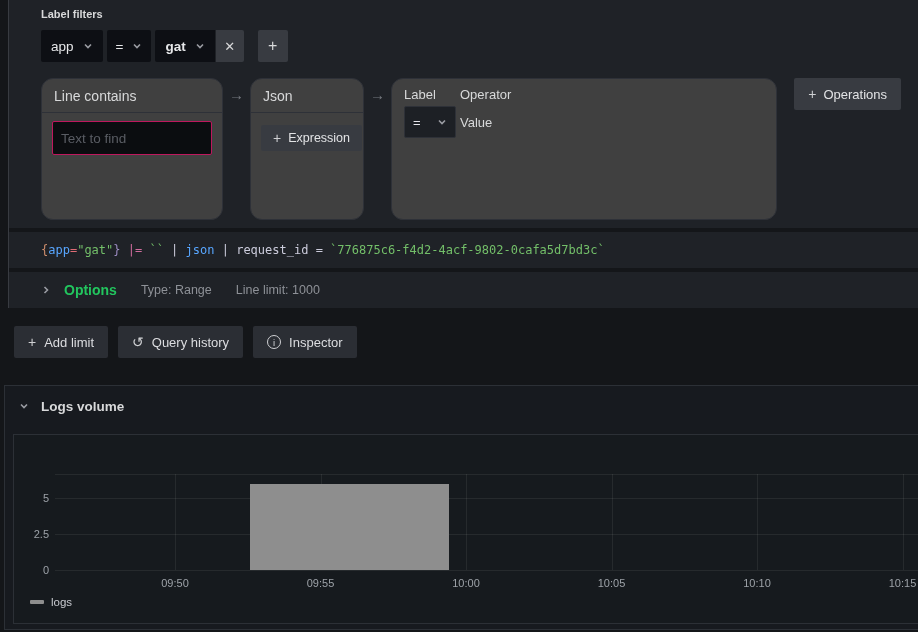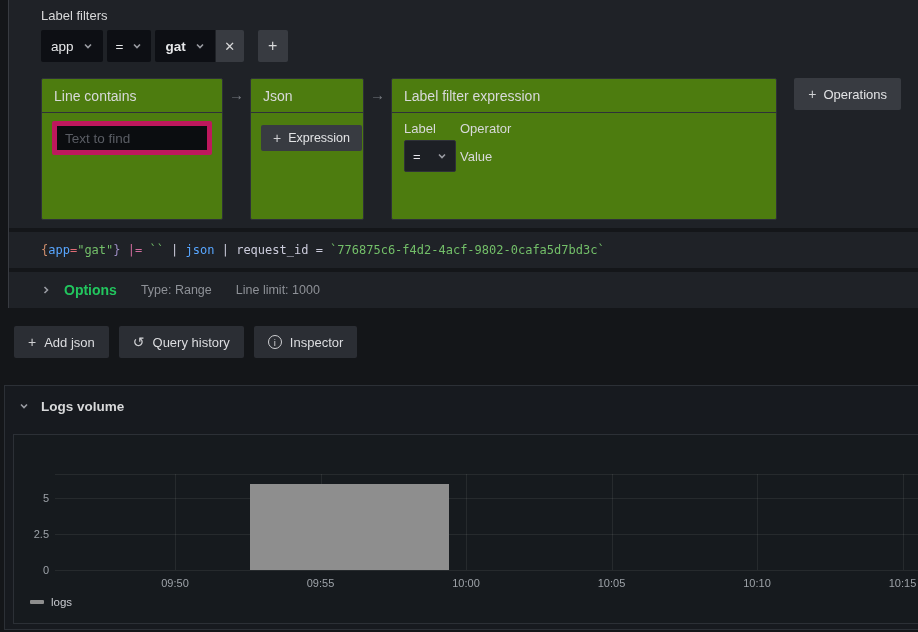--- a/index.html
+++ b/index.html
@@ -8,44 +8,44 @@
   .screen { position:relative; width:918px; height:632px; background:#141619; overflow:hidden; }
 
   
   .qcontainer { position:absolute; left:8px; top:0; width:915px; height:308px;
     border-left:1px solid #383b41; }
   .qsection { position:absolute; left:0; width:914px; background:#1f2227; }
   .builder-section { top:0; height:228px; }
   .preview-section { top:232px; height:36px; display:flex; align-items:center; padding-left:32px; }
   .options-section { top:272px; height:36px; display:flex; align-items:center; padding-left:32px; gap:0; }
 
-  .lf-title { position:absolute; left:32px; top:8px; font-size:13px; font-weight:400; color:#d8d9da; }
+  .lf-title { position:absolute; left:32px; top:8px; font-size:11px; font-weight:700; color:#d8d9da; }
 
   .chips-row { position:absolute; left:32px; top:30px; display:flex; align-items:center; }
   .chip { height:32px; background:#0d0f14; border-radius:2px; display:flex; align-items:center;
     gap:9px; padding:0 10px; font-size:13.5px; color:#e7e8ea; cursor:pointer; }
   .chip + .chip { margin-left:4px; }
   .chev { width:10px; height:10px; stroke:#9a9ca3; fill:none; stroke-width:1.6; }
   .close-btn { height:32px; width:28px; margin-left:1px; background:#383b41; border:none;
     border-radius:0 2px 2px 0; color:#d8d9da; font-size:13px; display:flex; align-items:center;
     justify-content:center; cursor:pointer; }
   .add-filter-btn { height:32px; width:30px; margin-left:14px; background:#383b41; border:none;
     border-radius:2px; color:#d8d9da; font-size:16px; display:flex; align-items:center;
     justify-content:center; cursor:pointer; }
 
   .boxes-row { position:absolute; left:32px; top:78px; display:flex; align-items:flex-start; }
-  .opbox { background:#4d7c0f; border:1px solid #2e3138; border-radius:2px; height:142px; }
+  .opbox { background:#404040; border:1px solid #2e3138; border-radius:12px; height:142px; }
   .opbox-header { height:34px; display:flex; align-items:center; padding:0 12px;
     border-bottom:1px solid #2e3138; font-size:14px; color:#d8d9da; white-space:nowrap; }
   .arrow { color:#767a80; font-size:15px; line-height:34px; margin:0 6px; }
   .box-line-contains { width:182px; }
   .box-json { width:114px; }
   .box-lfe { width:386px; }
   .opbox-body { padding:8px 10px; }
-  input.gf-input { background:#0b0d10; border:5px solid #be185d; border-radius:2px;
+  input.gf-input { background:#0b0d10; border:1px solid #be185d; border-radius:2px;
     color:#e6e6ec; font-size:13.5px; font-family:"Liberation Sans", sans-serif;
     padding:0 8px; height:34px; outline:none; }
   .line-contains-input { width:160px; }
   .line-contains-input::placeholder { color:#5a5d64; }
   .btn-soft { background:#383b41; border:none; border-radius:2px; color:#e2e3e5;
     font-size:12.5px; font-weight:500; display:inline-flex; align-items:center; gap:7px;
     padding:0 12px; cursor:pointer; font-family:"Liberation Sans", sans-serif; }
   .expression-btn { height:26px; margin-top:4px; }
   .plus-glyph { font-size:14px; font-weight:400; color:#cfd0d3; }
 
@@ -157,23 +157,20 @@
             <button class="btn-soft expression-btn">
               <span class="plus-glyph">+</span>
               <span>Expression</span>
             </button>
           </div>
         </div>
 
         <span class="arrow">→</span>
 
         <div class="opbox box-lfe">
-          <div class="opbox-header">
-            <span>Label filter expression</span>
-          </div>
           <div class="lfe-grid">
             <span class="lfe-label">Label</span>
 
             <span class="lfe-label">Operator</span>
             <div class="op-select">
               <span>=</span>
               <svg class="chev" viewBox="0 0 10 10">
                 <polyline points="2,3.5 5,6.5 8,3.5"></polyline>
                 </svg>
             </div>
@@ -201,21 +198,21 @@
         <span class="options-label">Options</span>
       </div>
       <span class="options-meta">Type: Range</span>
       <span class="options-meta">Line limit: 1000</span>
     </div>
   </div>
 
   <div class="toolbar">
     <button class="toolbar-btn">
       <span class="tb-icon">+</span>
-      <span>Add json</span>
+      <span>Add limit</span>
     </button>
     <button class="toolbar-btn">
       <span class="tb-icon">↺</span>
       <span>Query history</span>
     </button>
     <button class="toolbar-btn">
       <i class="info-icon">i</i>
       <span>Inspector</span>
     </button>
   </div>

